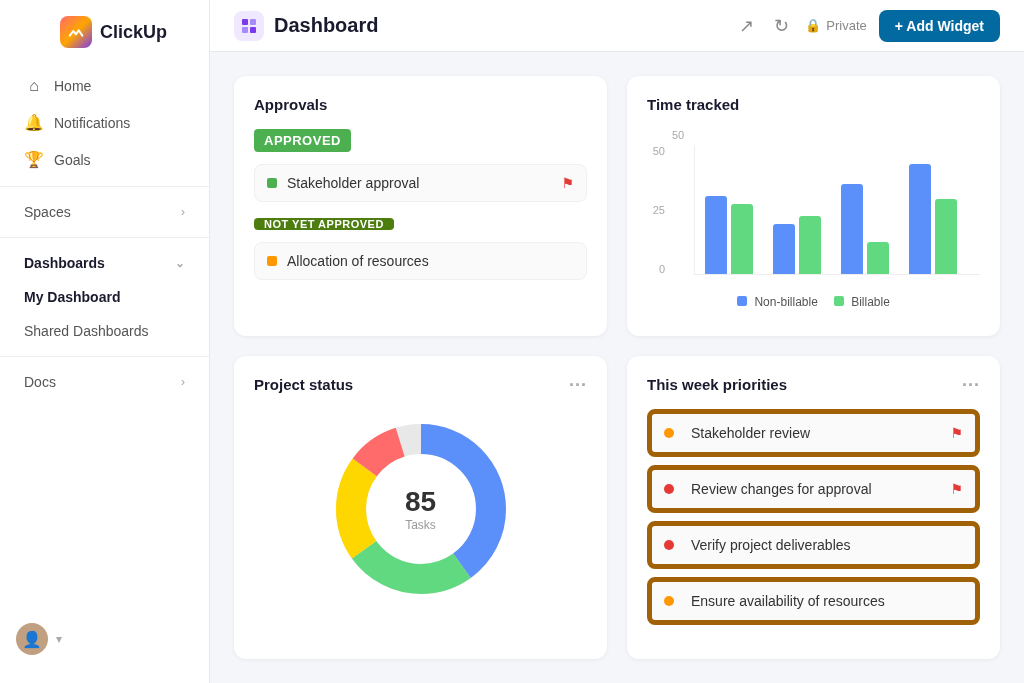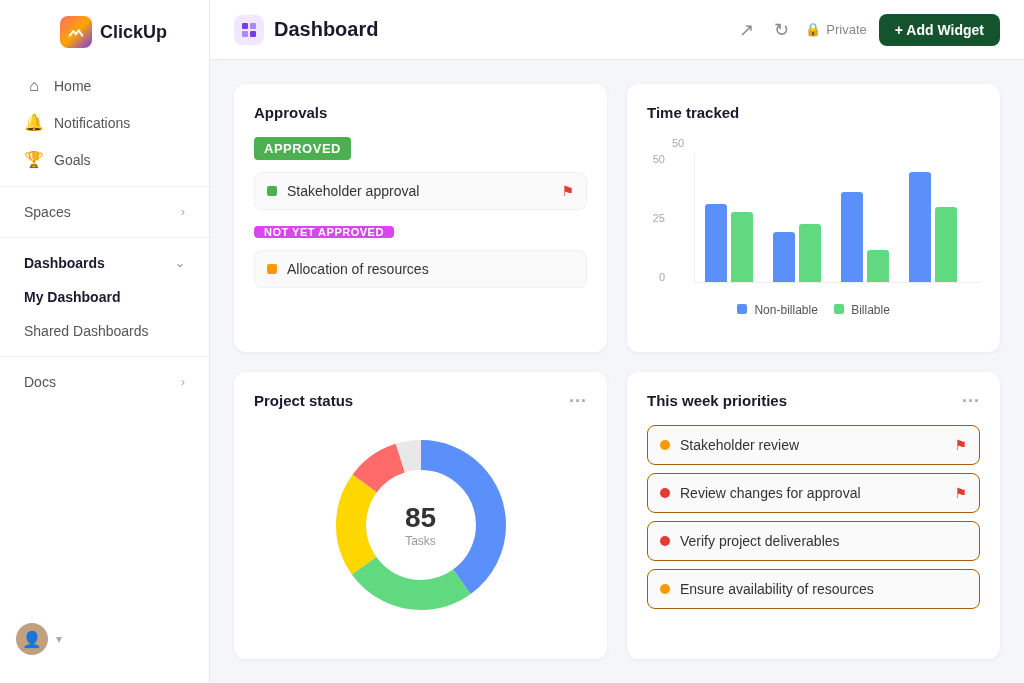--- a/index.html
+++ b/index.html
@@ -62,21 +62,21 @@
     .main {
       flex: 1;
       display: flex;
       flex-direction: column;
       overflow: hidden;
     }
     .topbar {
       background: #fff;
       border-bottom: 1px solid #e8e8e8;
       padding: 0 24px;
-      height: 60px;
+      height: 52px;
       display: flex;
       align-items: center;
       gap: 12px;
     }
     .topbar-title {
       font-size: 20px;
       font-weight: 700;
       color: #1a1a2e;
       display: flex; align-items: center; gap: 10px;
     }
@@ -101,21 +101,21 @@
       color: #888;
       font-size: 18px;
       padding: 4px;
     }
     .topbar-private {
       display: flex; align-items: center; gap: 5px;
       color: #888;
       font-size: 13px;
     }
     .btn-add-widget {
-      background: #14532d;
+      background: #0369a1;
       color: white;
       border: none;
       border-radius: 8px;
       padding: 8px 16px;
       font-size: 14px;
       font-weight: 600;
       cursor: pointer;
     }
 
     
@@ -156,21 +156,21 @@
       color: white;
       font-size: 13px;
       font-weight: 700;
       padding: 4px 10px;
       border-radius: 4px;
       margin-bottom: 12px;
       letter-spacing: 0.5px;
     }
     .badge-not-approved {
       display: inline-block;
-      background: #d946ef;
+      background: #4d7c0f;
       color: white;
       font-size: 11px;
       font-weight: 700;
       padding: 0 10px;
       border-radius: 4px;
       margin-bottom: 12px;
       letter-spacing: 0.5px;
     }
     .approval-item {
       display: flex;
@@ -256,26 +256,26 @@
     }
     .donut-label {
       font-size: 12px;
       color: #999;
     }
 
     
     .priority-item {
       display: flex;
       align-items: center;
-      gap: 10px;
+      gap: 17px;
       padding: 11px 12px;
       background: #fafafa;
       border-radius: 8px;
       margin-bottom: 8px;
-      border: 1px solid #a16207;
+      border: 5px solid #a16207;
     }
     .priority-dot {
       width: 10px; height: 10px;
       border-radius: 50%;
       flex-shrink: 0;
     }
     .priority-dot.red { background: #e53935; }
     .priority-dot.orange { background: #ff9800; }
     .priority-item-text {
       font-size: 14px;

